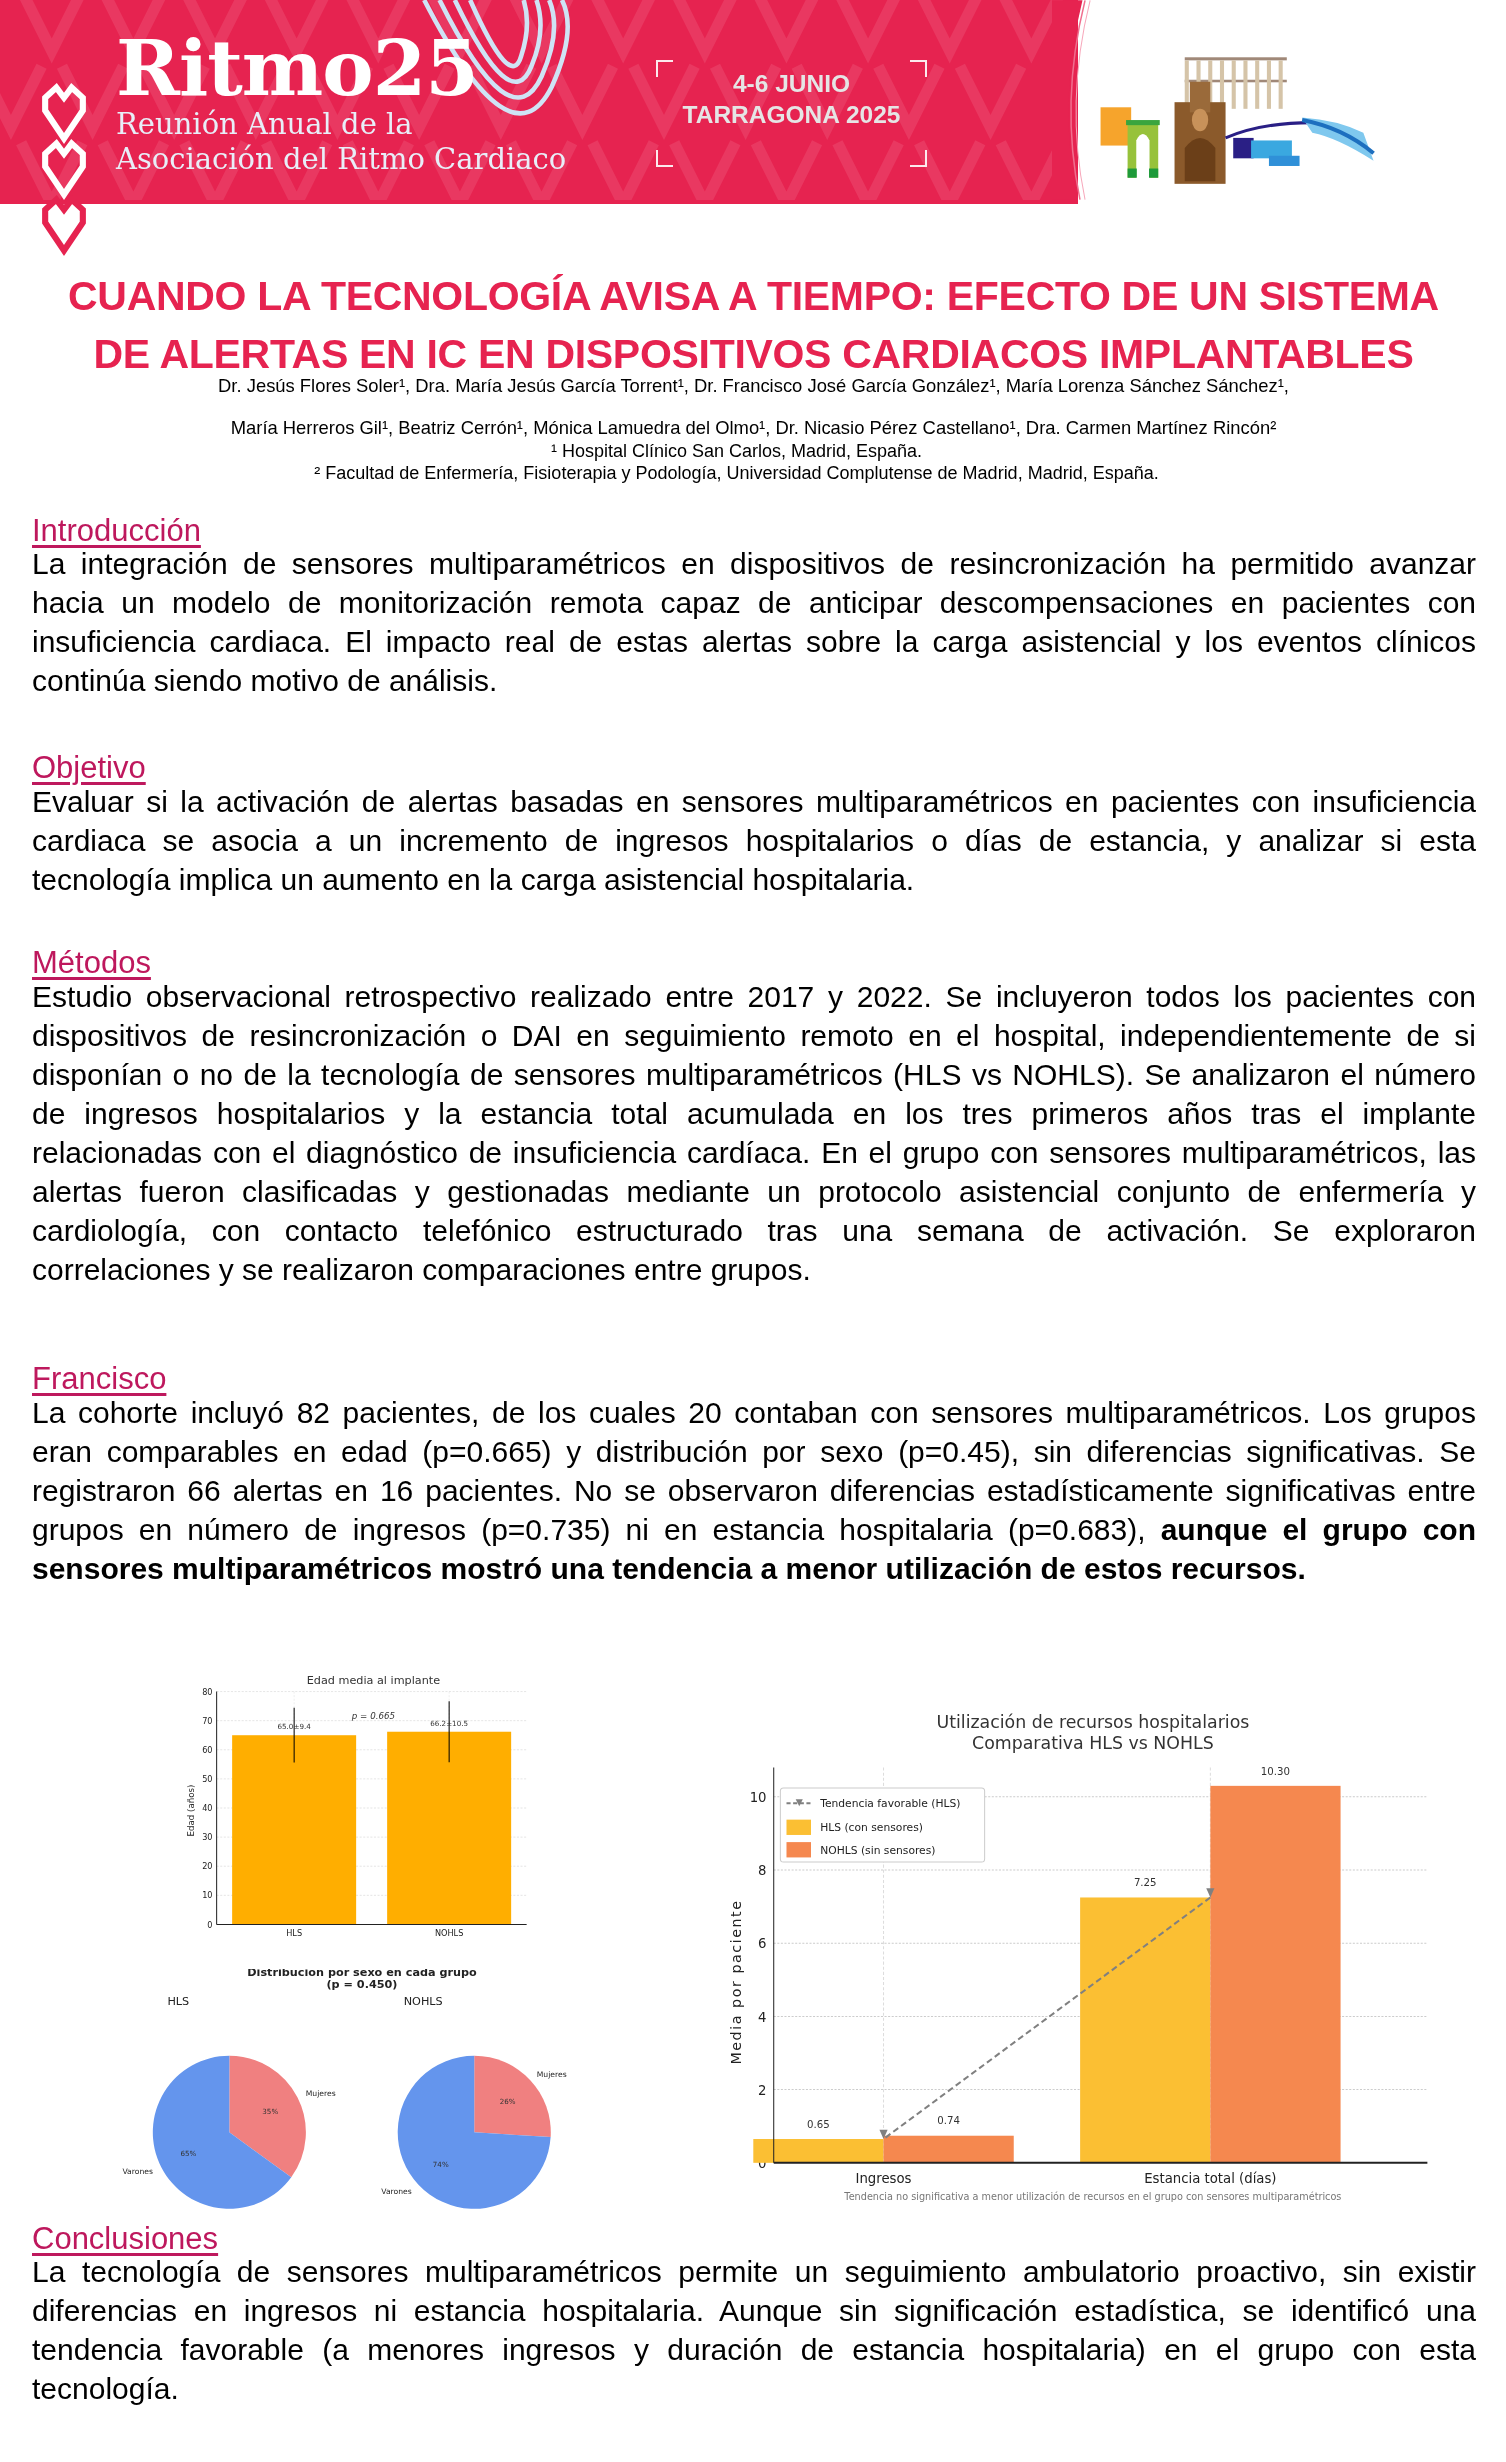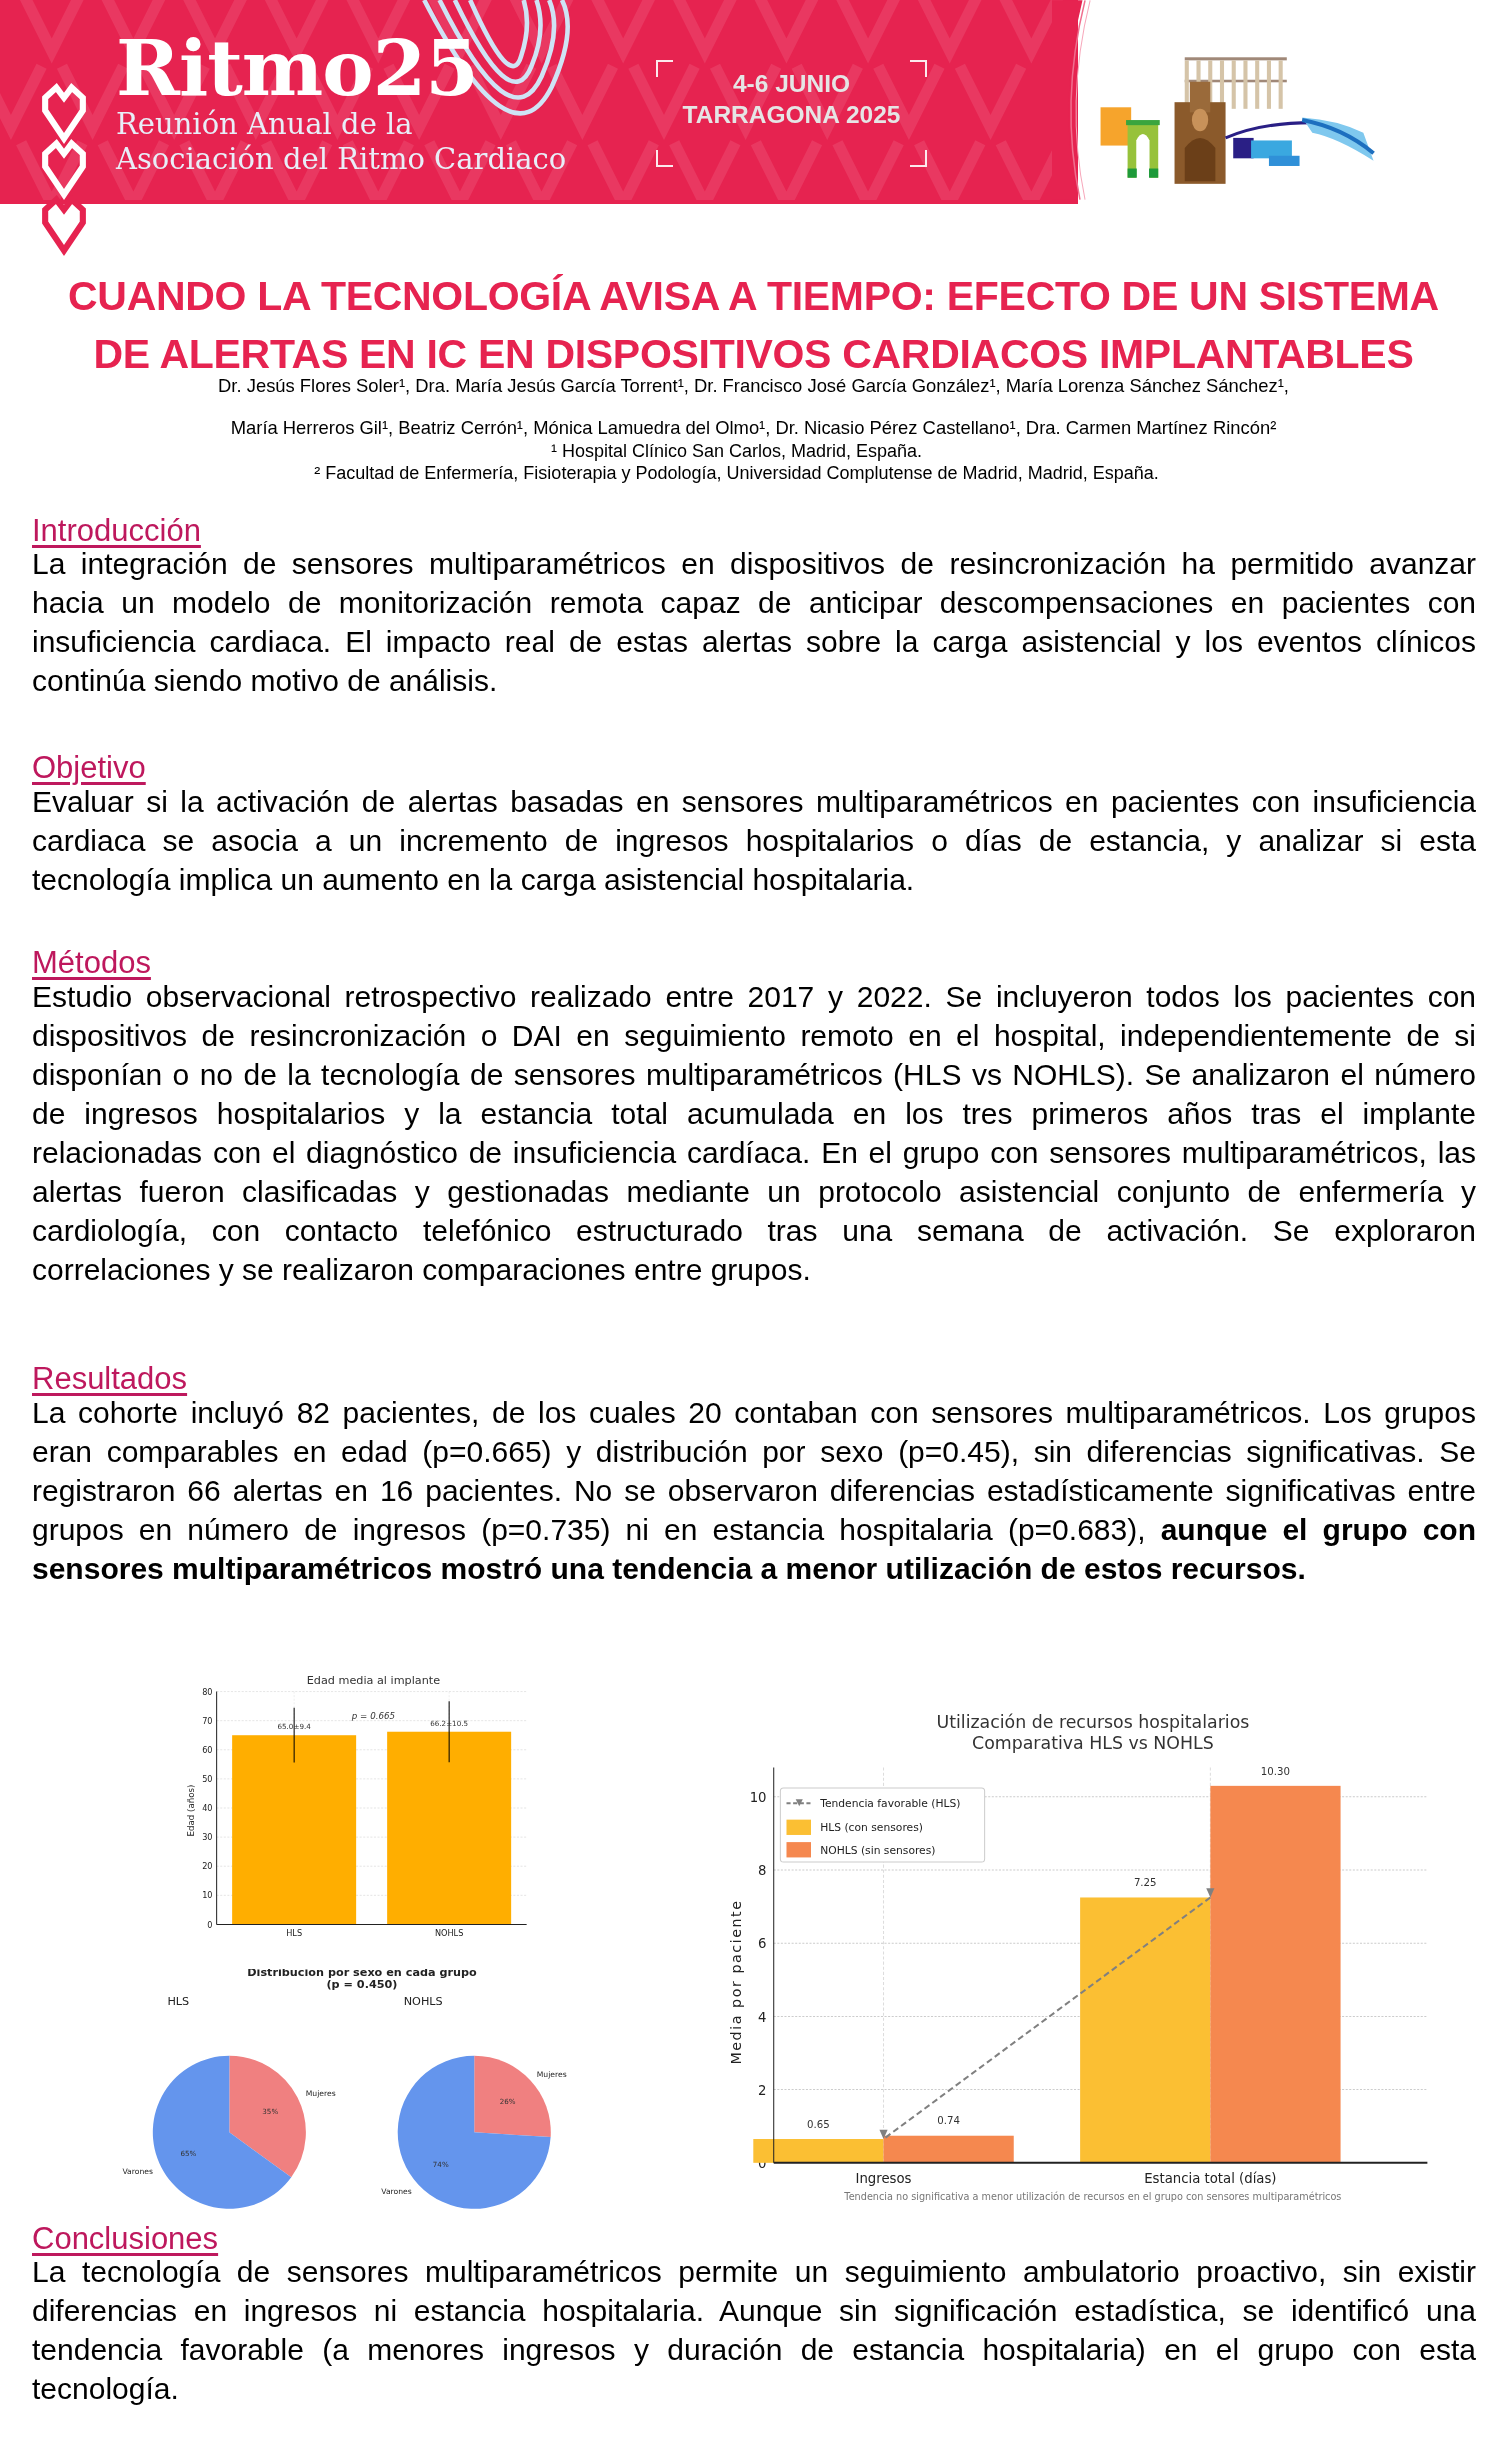--- a/index.html
+++ b/index.html
@@ -154,21 +154,21 @@
 
 <div id="h-intro" class="abs sec-head">Introducción</div>
 <div id="b-intro" class="abs sec-body">La integración de sensores multiparamétricos en dispositivos de resincronización ha permitido avanzar hacia un modelo de monitorización remota capaz de anticipar descompensaciones en pacientes con insuficiencia cardiaca. El impacto real de estas alertas sobre la carga asistencial y los eventos clínicos continúa siendo motivo de análisis.</div>
 
 <div id="h-obj" class="abs sec-head">Objetivo</div>
 <div id="b-obj" class="abs sec-body">Evaluar si la activación de alertas basadas en sensores multiparamétricos en pacientes con insuficiencia cardiaca se asocia a un incremento de ingresos hospitalarios o días de estancia, y analizar si esta tecnología implica un aumento en la carga asistencial hospitalaria.</div>
 
 <div id="h-met" class="abs sec-head">Métodos</div>
 <div id="b-met" class="abs sec-body">Estudio observacional retrospectivo realizado entre 2017 y 2022. Se incluyeron todos los pacientes con dispositivos de resincronización o DAI en seguimiento remoto en el hospital, independientemente de si disponían o no de la tecnología de sensores multiparamétricos (HLS vs NOHLS). Se analizaron el número de ingresos hospitalarios y la estancia total acumulada en los tres primeros años tras el implante relacionadas con el diagnóstico de insuficiencia cardíaca. En el grupo con sensores multiparamétricos, las alertas fueron clasificadas y gestionadas mediante un protocolo asistencial conjunto de enfermería y cardiología, con contacto telefónico estructurado tras una semana de activación. Se exploraron correlaciones y se realizaron comparaciones entre grupos.</div>
 
-<div id="h-res" class="abs sec-head">Resultados</div>
+<div id="h-res" class="abs sec-head">Francisco</div>
 <div id="b-res" class="abs sec-body"><span>La cohorte incluyó 82 pacientes, de los cuales 20 contaban con sensores multiparamétricos. Los grupos eran comparables en edad (p=0.665) y distribución por sexo (p=0.45), sin diferencias significativas. Se registraron 66 alertas en 16 pacientes. No se observaron diferencias estadísticamente significativas entre grupos en número de ingresos (p=0.735) ni en estancia hospitalaria (p=0.683), </span><b class="em">aunque el grupo con sensores multiparamétricos mostró una tendencia a menor utilización de estos recursos.</b></div>
 
 <svg id="chart-age" class="abs" width="368" height="286" viewBox="0 0 720 560">
   <text id="age-title" x="400" y="37" text-anchor="middle" font-size="22" fill="#333">Edad media al implante</text>
   <g id="age-grid">
       <line x1="93" y1="451" x2="700" y2="451" stroke="#ccc" stroke-dasharray="4 3" stroke-width="1"></line>
       <line x1="93" y1="394" x2="700" y2="394" stroke="#ccc" stroke-dasharray="4 3" stroke-width="1"></line>
       <line x1="93" y1="337" x2="700" y2="337" stroke="#ccc" stroke-dasharray="4 3" stroke-width="1"></line>
       <line x1="93" y1="280" x2="700" y2="280" stroke="#ccc" stroke-dasharray="4 3" stroke-width="1"></line>
       <line x1="93" y1="223" x2="700" y2="223" stroke="#ccc" stroke-dasharray="4 3" stroke-width="1"></line>

